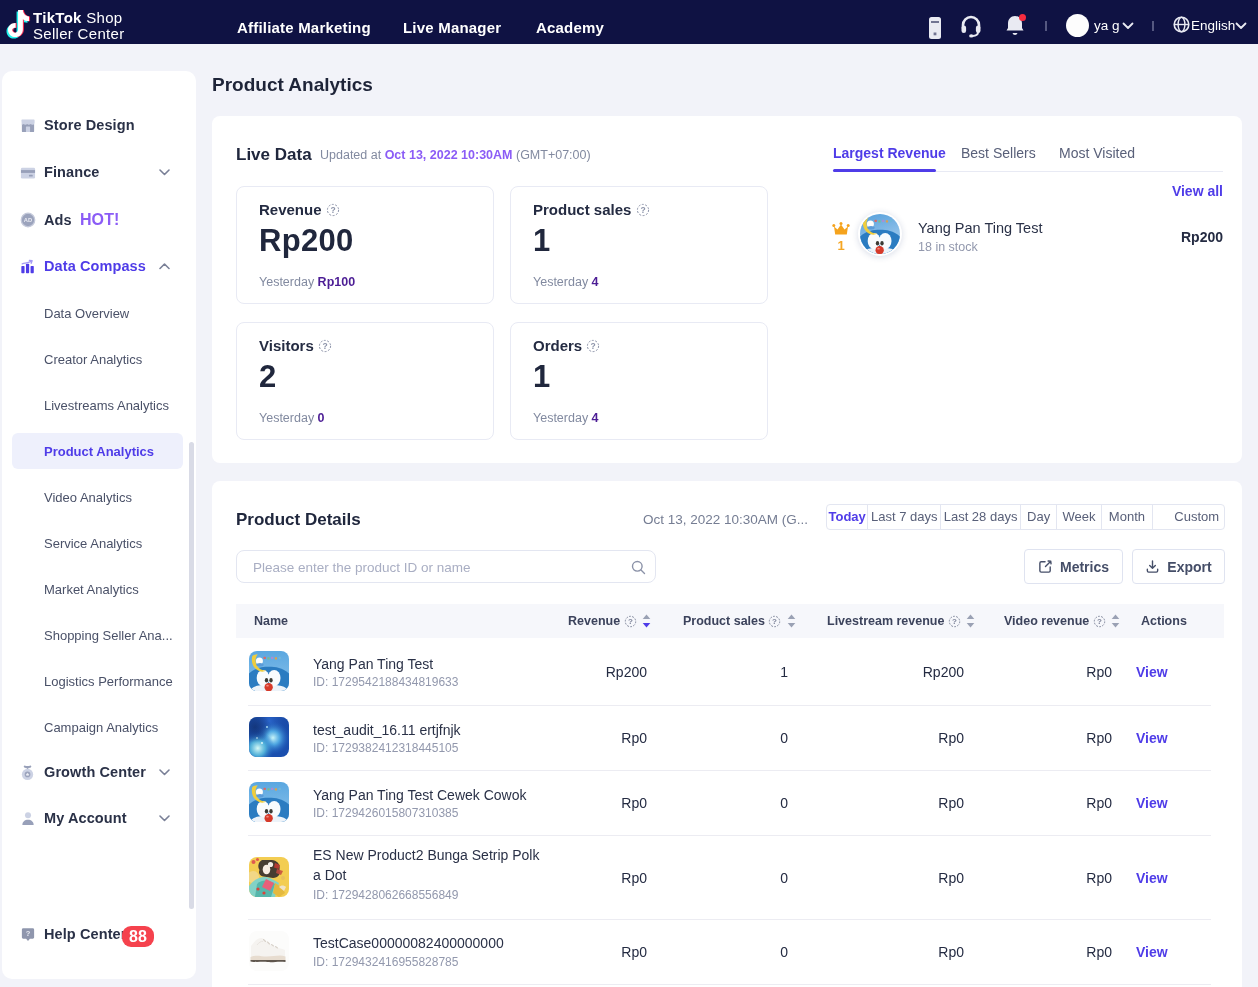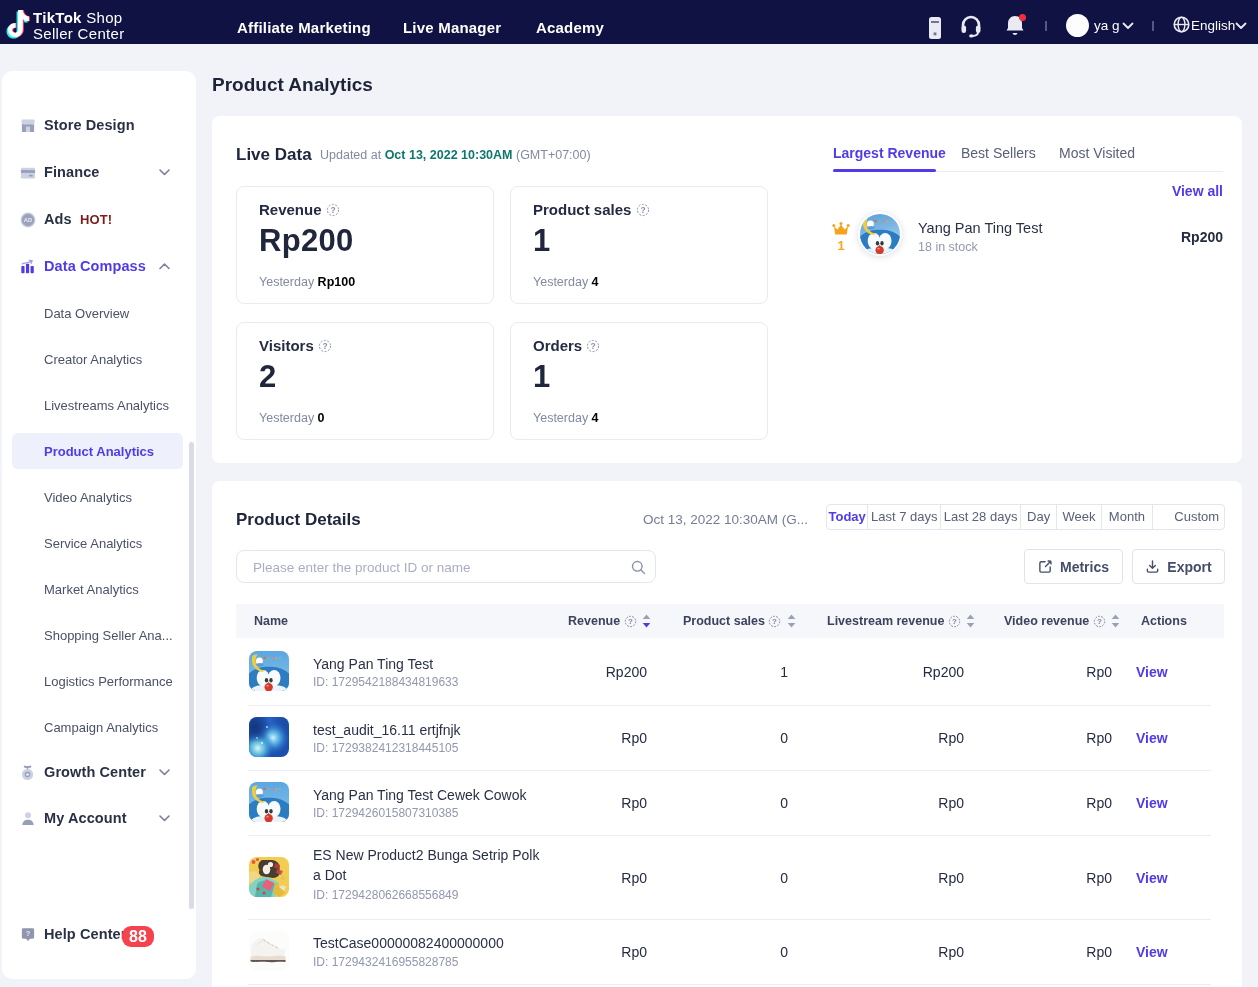--- a/index.html
+++ b/index.html
@@ -15,35 +15,35 @@
 .topicon { position:absolute; top:0; }
 .tsep { position:absolute; top:21px; width:1.5px; height:10px; background:#555880; }
 
 
 #sidebar { position:absolute; left:2px; top:71px; width:194px; height:908px; background:#fff; border-radius:10px; }
 .mitem { position:absolute; left:0; width:194px; height:46px; }
 .mitem .mic { position:absolute; left:18px; top:15px; width:16px; height:16px; }
 .mitem .mlabel { position:absolute; left:42px; top:14px; font-size:14.5px; font-weight:700; color:#2a3147; letter-spacing:.1px; }
 .mitem .chev { position:absolute; left:157px; top:19px; }
 .sitem { position:absolute; left:42px; font-size:13px; color:#4a5168; }
-.hot { color:#7f1d1d; font-weight:800; font-size:13px; }
+.hot { color:#8b5cf6; font-weight:800; font-size:16px; }
 #active-item { position:absolute; left:10px; top:362px; width:171px; height:36px; background:#eef0fc; border-radius:6px; }
 #sb-scroll { position:absolute; left:187px; top:371px; width:5px; height:467px; border-radius:3px; background:#d9dbe6; }
 
 
 .card { position:absolute; background:#fff; border-radius:8px; }
 #card1 { left:212px; top:116px; width:1030px; height:347px; }
 #card2 { left:212px; top:481px; width:1030px; height:530px; }
 h1.pagetitle { position:absolute; left:212px; top:74px; font-size:19px; font-weight:700; color:#1e2438; }
 
 .kpi { position:absolute; width:258px; height:118px; border:1px solid #e8eaf4; border-radius:8px; background:#fff; }
 .kpi .klabel { position:absolute; left:22px; top:14px; font-size:15px; font-weight:700; color:#242b42; }
 .kpi .kval { position:absolute; left:22px; top:36px; font-size:31px; font-weight:700; color:#20273d; letter-spacing:.3px; }
 .kpi .kyest { position:absolute; left:22px; top:88px; font-size:12.5px; color:#828aa0; }
-.kpi .kyest b { color:#000000; font-weight:700; }
+.kpi .kyest b { color:#4c1d95; font-weight:700; }
 
 .qmark { display:inline-block; vertical-align:-2px; }
 
 
 .tab { position:absolute; top:29px; font-size:14px; color:#596079; }
 .tab.on { color:#4f3ce8; font-weight:700; }
 
 
 #segbox { position:absolute; left:614px; top:23px; width:399px; height:26px; border:1px solid #e3e6f1; border-radius:4px; background:#fff; display:flex; }
 #segbox .seg { height:24px; line-height:24px; text-align:center; font-size:13px; color:#596079; border-right:1px solid #e3e6f1; }
@@ -211,21 +211,21 @@
     <div class="mlabel">Help Center</div>
     <div style="position:absolute;left:120px;top:14px;background:#f5424d;color:#fff;font-size:16px;font-weight:700;border-radius:9px;padding:1.5px 7px">88</div>
   </div>
 
   <div id="sb-scroll"></div>
 </div>
 
 <h1 class="pagetitle">Product Analytics</h1>
 <div class="card" id="card1">
   <div class="abs" style="left:24px;top:29px;font-size:17px;font-weight:700;color:#20273d">Live Data</div>
-  <div class="abs" style="left:108px;top:32px;font-size:12.5px;color:#828aa0">Updated at <b style="color:#0f766e">Oct 13, 2022 10:30AM</b> (GMT+07:00)</div>
+  <div class="abs" style="left:108px;top:32px;font-size:12.5px;color:#828aa0">Updated at <b style="color:#8b5cf6">Oct 13, 2022 10:30AM</b> (GMT+07:00)</div>
 
   <div class="kpi" style="left:24px;top:70px">
     <div class="klabel">Revenue <svg class="qmark" width="14" height="14" viewBox="0 0 14 14">
           <circle cx="7" cy="7" r="5.6" fill="none" stroke="#8b92a8" stroke-width="1" stroke-dasharray="2,1.5"></circle>
           <text x="7" y="10" font-size="8.5" fill="#8b92a8" text-anchor="middle" font-family="Liberation Sans, sans-serif">?</text>
         </svg></div>
     <div class="kval">Rp200</div>
     <div class="kyest">Yesterday <b>Rp100</b></div>
   </div>
   <div class="kpi" style="left:298px;top:70px">

